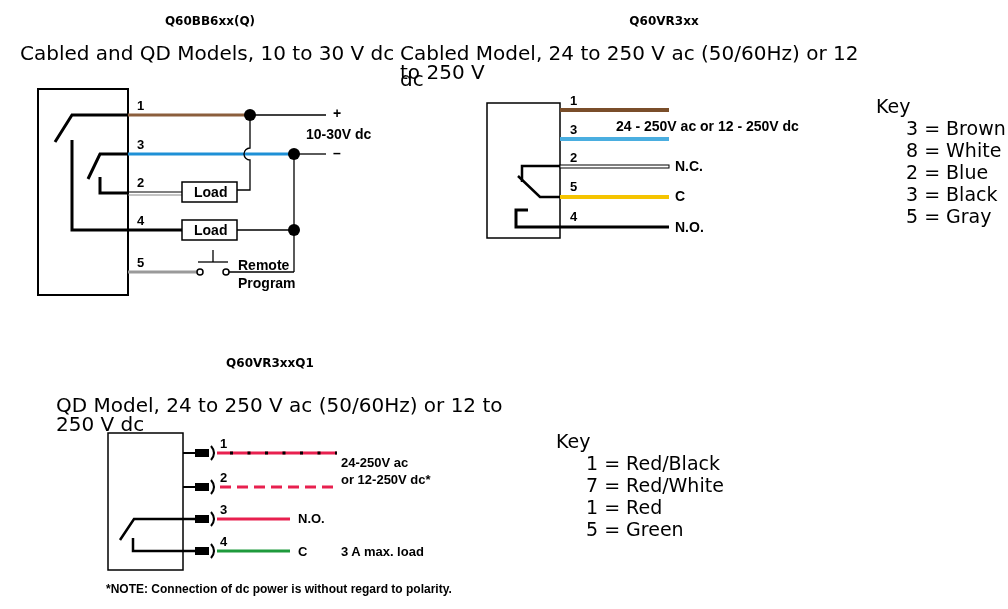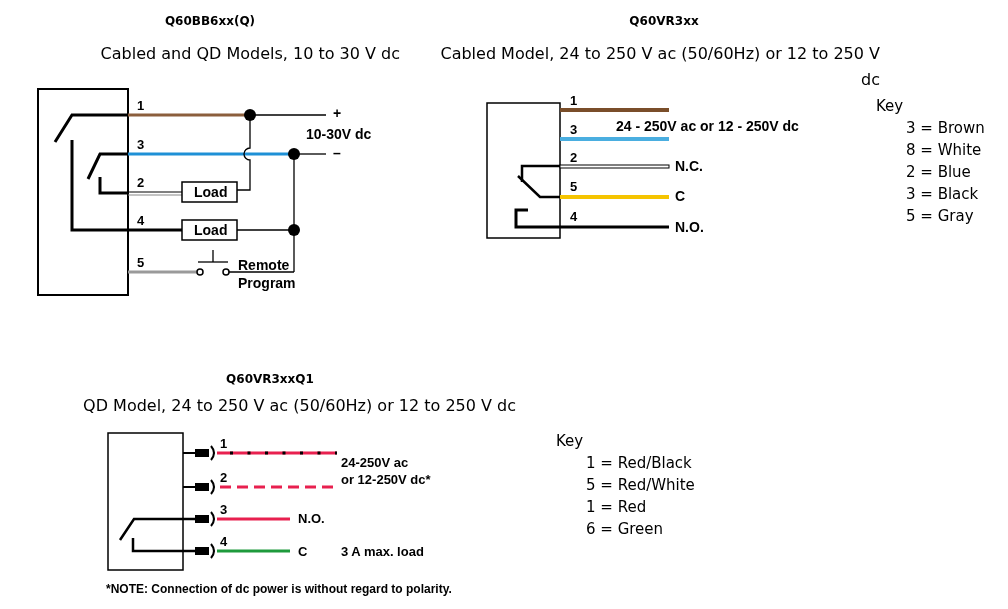--- a/index.html
+++ b/index.html
@@ -1,54 +1,54 @@
 <!DOCTYPE html>
 <html><head>
   <meta charset="utf-8">
   <style>
     html, body { margin: 0; padding: 0; background: #ffffff; }
     body { width: 1008px; height: 609px; position: relative; overflow: hidden; font-family: "DejaVu Sans", sans-serif; color: #000; }
     .title { position: absolute; font-family: "DejaVu Sans", sans-serif; font-weight: bold; font-size: 12px; text-align: center; }
-    .subtitle { position: absolute; font-family: "DejaVu Sans", sans-serif; font-size: 16px; text-align: right; line-height: 19px; }
-    .key { position: absolute; font-family: "DejaVu Sans", sans-serif; font-size: 15px; line-height: 22px; }
+    .subtitle { position: absolute; font-family: "DejaVu Sans", sans-serif; font-size: 20px; text-align: left; line-height: 19px; }
+    .key { position: absolute; font-family: "DejaVu Sans", sans-serif; font-size: 19px; line-height: 22px; }
     .key .head { margin-left: 0; }
     .key .row { margin-left: 30px; }
     svg { position: absolute; left: 0; top: 0; }
     svg text { font-family: "Liberation Sans", sans-serif; font-weight: bold; }
     .lbl { font-size: 14px; }
     .num { font-size: 13px; }
   </style>
 </head>
 <body>
 
 <div class="title" style="left:100px; top:14px; width:220px;">Q60BB6xx(Q)</div>
 <div class="subtitle" style="left:20px; top:44px; width:380px;">Cabled and QD Models, 10 to 30 V dc</div>
 
 <div class="title" style="left:564px; top:14px; width:200px;">Q60VR3xx</div>
 <div class="subtitle" style="left:400px; top:44px; width:480px;">Cabled Model, 24 to 250 V ac (50/60Hz) or 12 to 250 V</div>
 <div class="subtitle" style="left:400px; top:70px; width:480px;">dc</div>
 
-<div class="title" style="left:160px; top:372px; width:220px;">Q60VR3xxQ1</div>
+<div class="title" style="left:160px; top:356px; width:220px;">Q60VR3xxQ1</div>
 <div class="subtitle" style="left:56px; top:396px; width:460px;">QD Model, 24 to 250 V ac (50/60Hz) or 12 to 250 V dc</div>
 
 <div class="key" style="left:876px; top:95px;">
   <div class="head">Key</div>
   <div class="row">3 = Brown</div>
   <div class="row">8 = White</div>
   <div class="row">2 = Blue</div>
   <div class="row">3 = Black</div>
   <div class="row">5 = Gray</div>
 </div>
 
 <div class="key" style="left:556px; top:430px;">
   <div class="head">Key</div>
   <div class="row">1 = Red/Black</div>
-  <div class="row">5 = Red/White</div>
+  <div class="row">7 = Red/White</div>
   <div class="row">1 = Red</div>
-  <div class="row">6 = Green</div>
+  <div class="row">5 = Green</div>
 </div>
 
 <svg width="1008" height="609" viewBox="0 0 1008 609">
 
   <g>
     <rect x="38" y="89" width="90" height="206" fill="none" stroke="#000" stroke-width="2"></rect>
 
     <polyline points="55,142 72,115 128,115" fill="none" stroke="#000" stroke-width="3"></polyline>
     <polyline points="72,140 72,230 128,230" fill="none" stroke="#000" stroke-width="3"></polyline>
 

